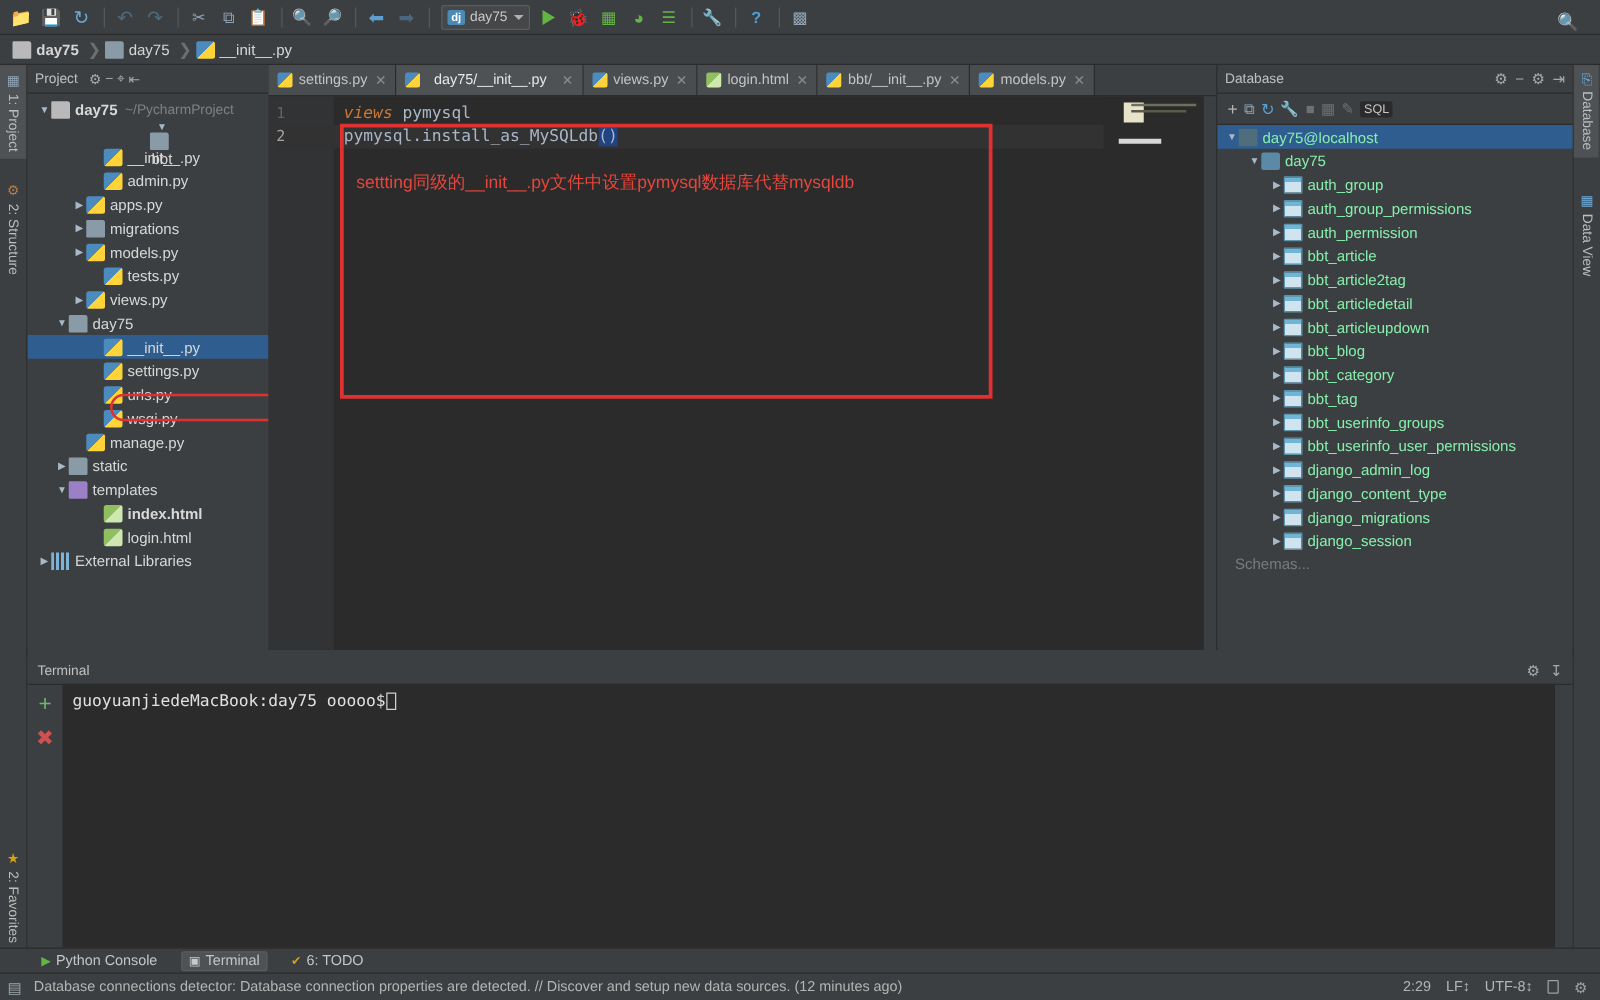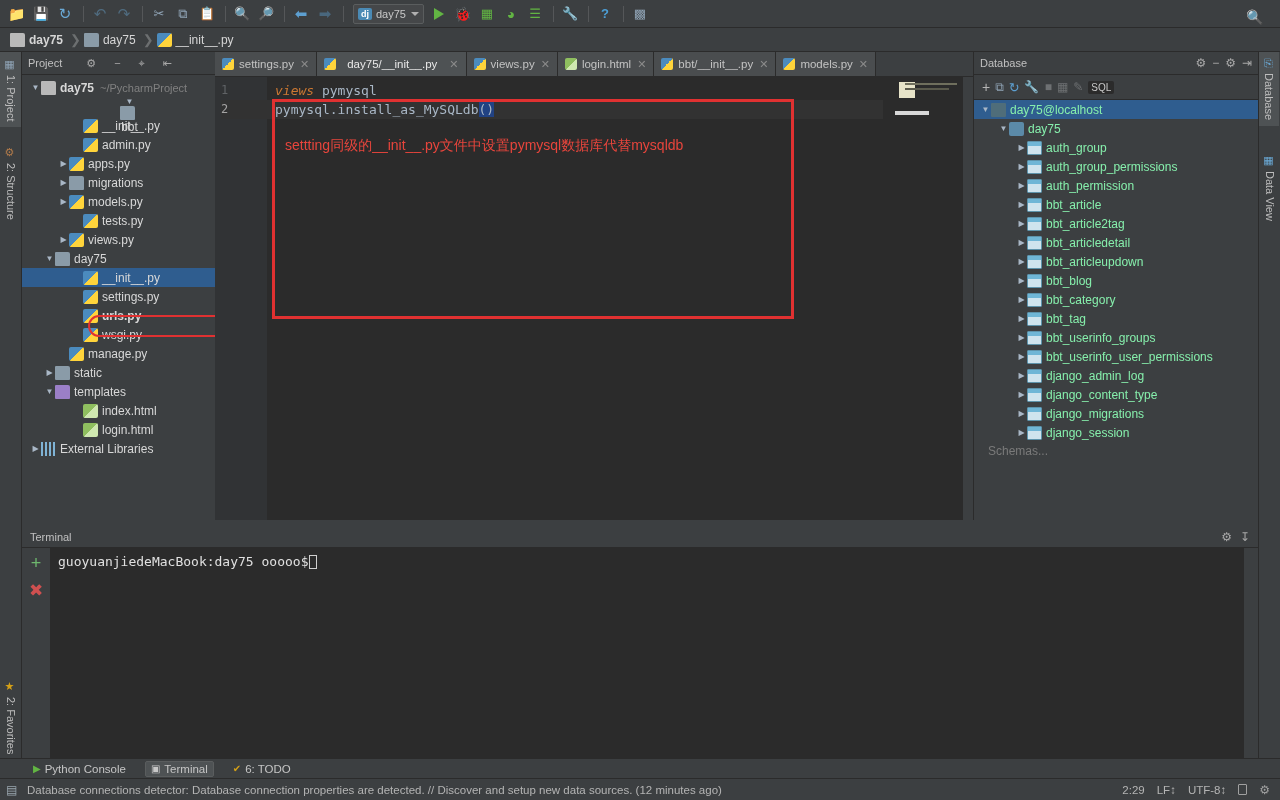--- a/index.html
+++ b/index.html
@@ -68,21 +68,21 @@
     background: #3c3f41; border-left: 1px solid #2b2b2b;
   }
   .vstrip-bot { position: absolute; left: 0; bottom: 40px; width: 22px; }
 
   
   .projpane {
     position: absolute; left: 22px; top: 52px; width: 193px; height: 468px;
     background: #3c3f41; overflow: hidden;
   }
   .ptools {
-    height: 23px; display: flex; align-items: center; gap: 18px;
+    height: 23px; display: flex; align-items: center; gap: 3px;
     padding-left: 6px; border-bottom: 1px solid #2b2b2b;
   }
   .ptitle { font-size: 11px; color: #c0c0c0; margin-right: 6px; }
   .tree { padding-top: 3px; }
   .trow { display: flex; align-items: center; height: 19px; font-size: 12px;
     color: #d5d5d5; white-space: nowrap; position: relative; }
   .trow.sel { background: #2f5d8f; }
   .arrow { width: 11px; display: flex; align-items: center; justify-content: center;
     font-size: 8px; color: #a9b7c6; flex: none; }
   .arrow.open::before { content: "\25BC"; }
@@ -386,21 +386,21 @@
         <div class="trow sel" style="padding-left: 50px;">
           <span class="arrow "></span>
           <span class="ic ic-py"></span>
           <span class="tlabel">__init__.py</span>
         </div>
         <div class="trow" style="padding-left: 50px;">
           <span class="arrow "></span>
           <span class="ic ic-py"></span>
           <span class="tlabel">settings.py</span>
         </div>
-        <div class="trow" style="padding-left: 50px; font-weight: bold;">
+        <div class="trow" style="padding-left: 50px;">
           <span class="arrow "></span>
           <span class="ic ic-py"></span>
           <span class="tlabel">urls.py</span>
         </div>
         <div class="trow" style="padding-left: 50px;">
           <span class="arrow "></span>
           <span class="ic ic-py"></span>
           <span class="tlabel">wsgi.py</span>
         </div>
         <div class="trow" style="padding-left: 36px;">
@@ -411,21 +411,21 @@
         <div class="trow" style="padding-left: 22px;">
           <span class="arrow closed"></span>
           <span class="ic ic-folder blue"></span>
           <span class="tlabel">static</span>
         </div>
         <div class="trow" style="padding-left: 22px;">
           <span class="arrow open"></span>
           <span class="ic ic-folder purple"></span>
           <span class="tlabel">templates</span>
         </div>
-        <div class="trow" style="padding-left: 50px;">
+        <div class="trow" style="padding-left: 50px; font-weight: bold;">
           <span class="arrow "></span>
           <span class="ic ic-html"></span>
           <span class="tlabel">index.html</span>
         </div>
         <div class="trow" style="padding-left: 50px;">
           <span class="arrow "></span>
           <span class="ic ic-html"></span>
           <span class="tlabel">login.html</span>
         </div>
         <div class="trow" style="padding-left: 8px;">

